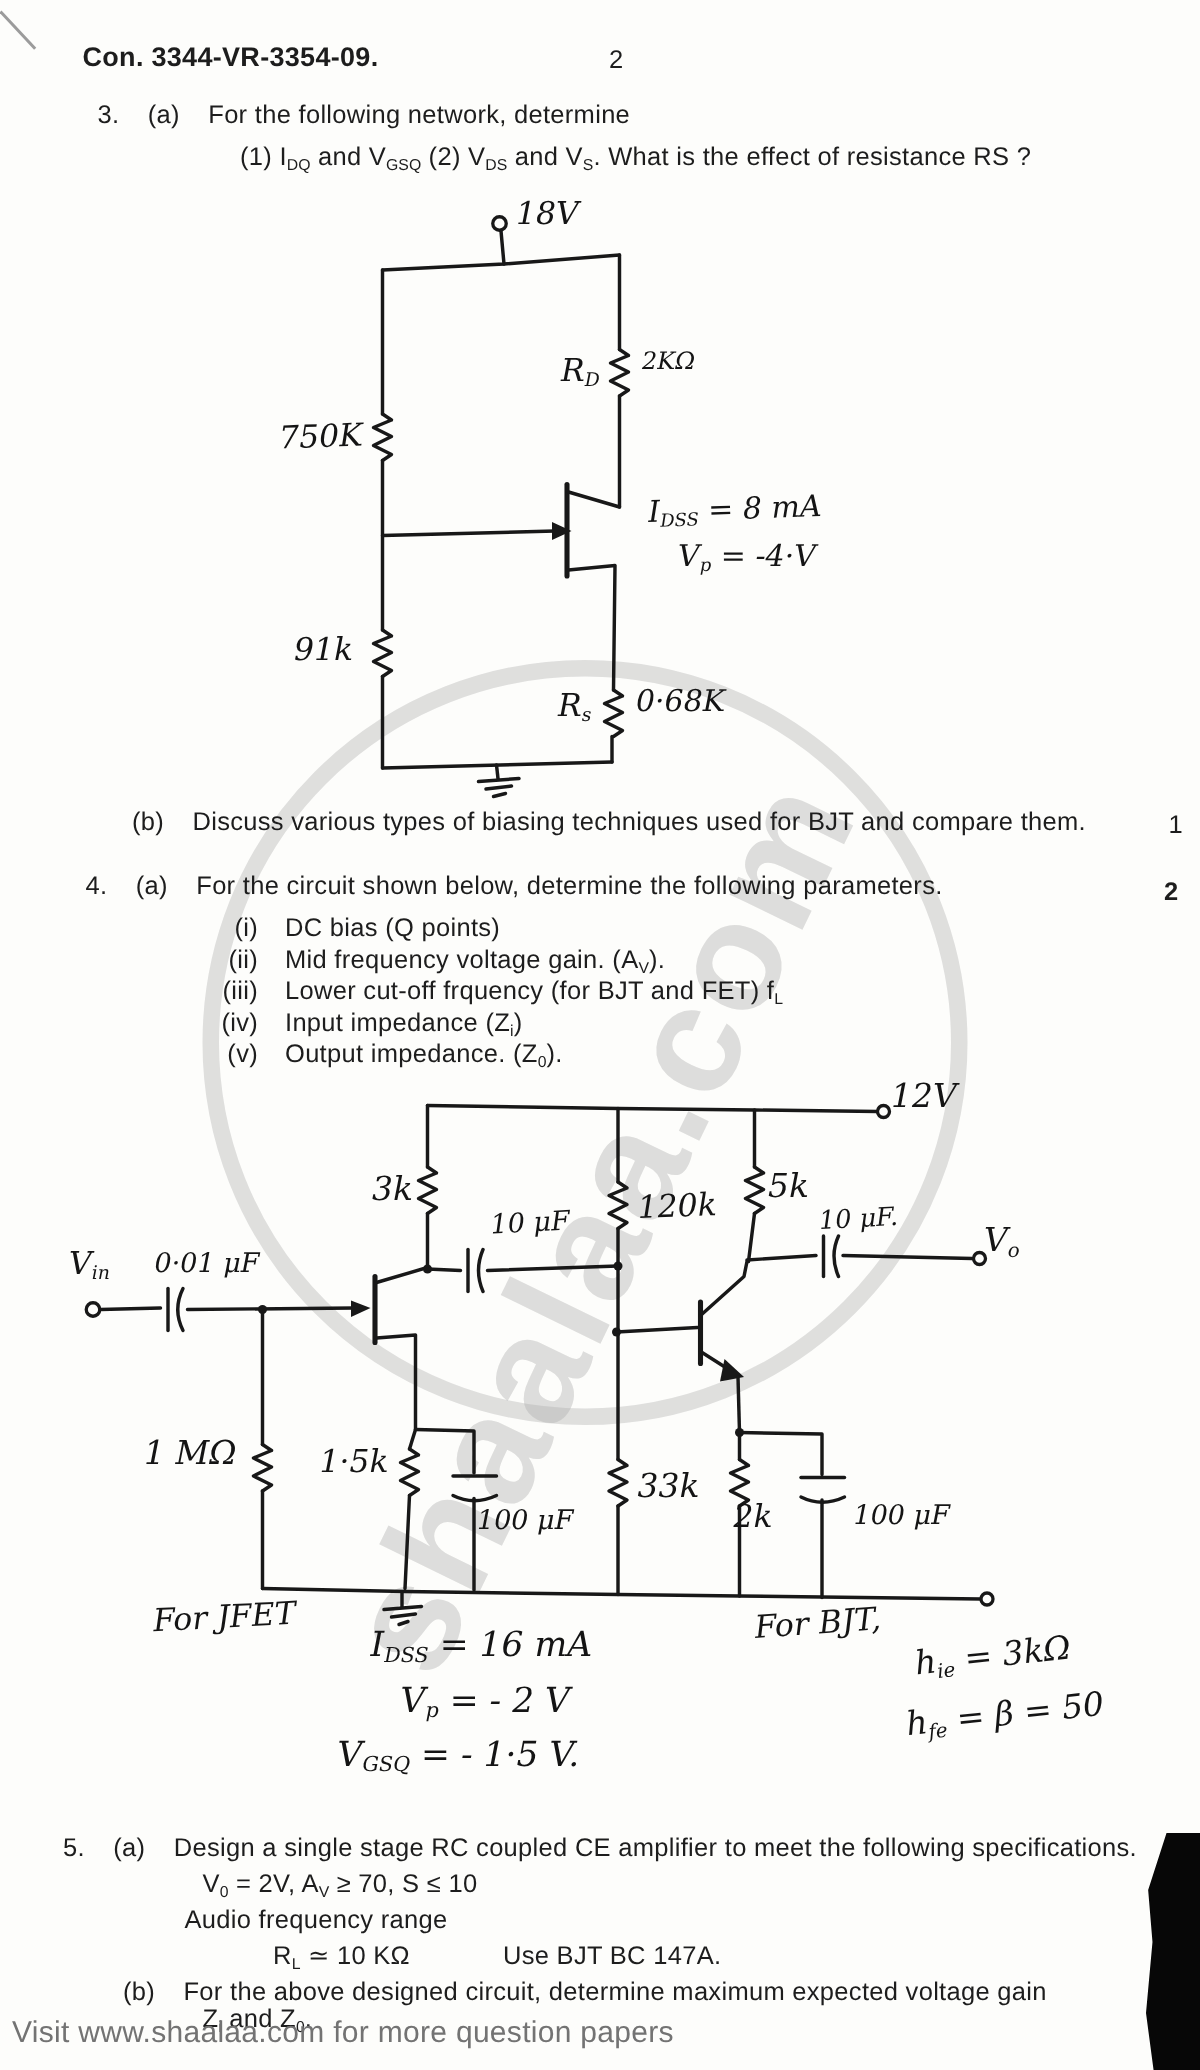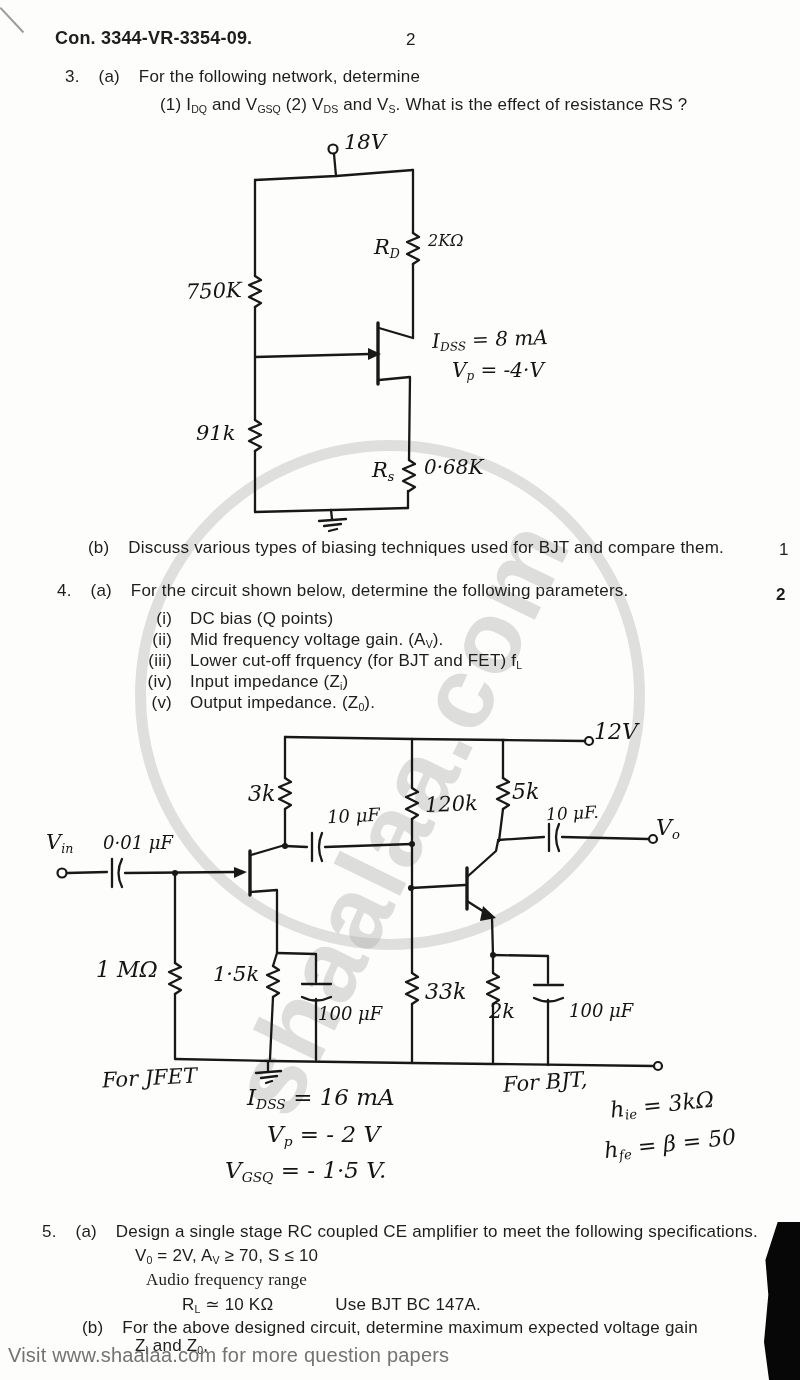--- a/index.html
+++ b/index.html
@@ -249,21 +249,21 @@
   <div class="hw" style="left:503px;top:1070px;font-size:21px;transform:rotate(-4deg);">For BJT,</div>
   <div class="hw" style="left:610px;top:1092px;font-size:22px;transform:rotate(-6deg);"><span>h</span><span class="hs">ie</span><span> = 3kΩ</span></div>
   <div class="hw" style="left:604px;top:1131px;font-size:22px;transform:rotate(-6deg);"><span>h</span><span class="hs">fe</span><span> = β = 50</span></div>
 
   <div class="t" style="left:42px;top:1222px;">
     <span class="qnum">5.</span>
     <span class="qpart">(a)</span>
     <span>Design a single stage RC coupled CE amplifier to meet the following specifications.</span>
   </div>
   <div class="t" style="left:135px;top:1246px;"><span>V</span><span class="sb">0</span><span> = 2V,  A</span><span class="sb">V</span><span> ≥  70,  S ≤ 10</span></div>
-  <div class="t" style="left:146px;top:1270px;font-family:Liberation Serif, serif;">Audio frequency range</div>
+  <div class="t" style="left:123px;top:1270px;">Audio frequency range</div>
   <div class="t" style="left:135px;top:1294px;margin-left:47px;"><span>R</span><span class="sb">L</span><span> ≃ 10 KΩ</span><span style="margin-left:62px;">Use BJT BC 147A.</span></div>
   <div class="t" style="left:82px;top:1318px;">
     <span class="qpart">(b)</span>
     <span>For the above designed circuit, determine maximum expected voltage gain</span>
   </div>
   <div class="t" style="left:135px;top:1336px;"><span>Z</span><span class="sb">i</span><span> and Z</span><span class="sb">0</span><span>.</span></div>
 
   <div class="t footer" style="left:8px;top:1344px;">Visit www.shaalaa.com for more question papers</div>
 
 </div>

